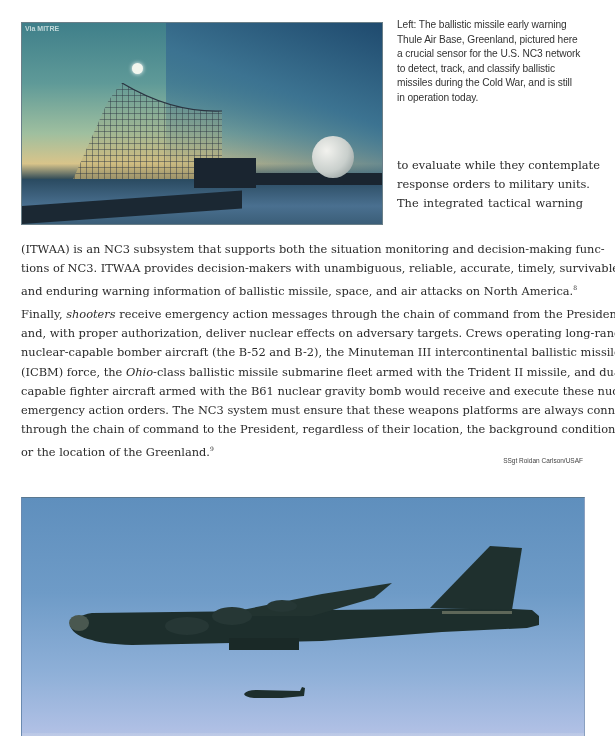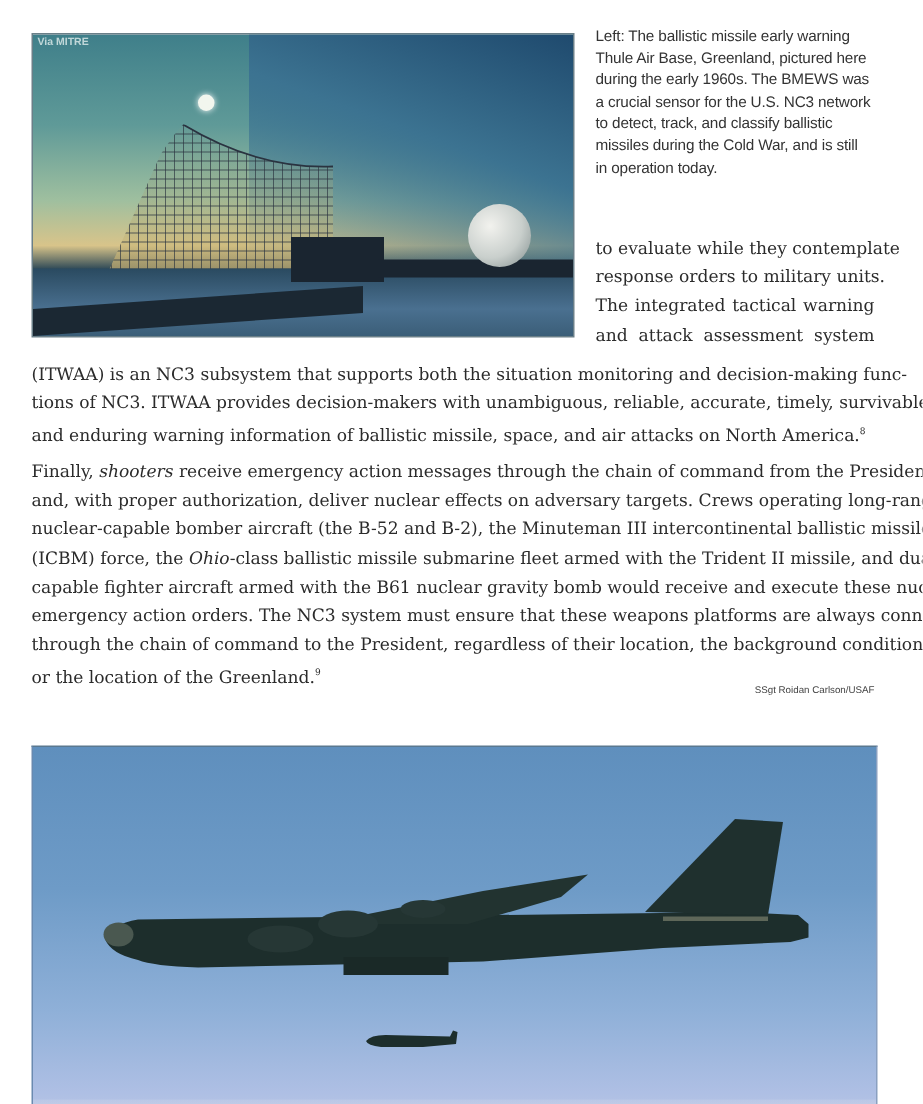--- a/index.html
+++ b/index.html
@@ -95,32 +95,30 @@
   <div class="bldg" style="left:172px; top:135px; width:62px; height:30px;"></div>
   <div class="bldg" style="left:230px; top:150px; width:130px; height:12px;"></div>
   <div class="dome"></div>
   <div class="road"></div>
   <div class="credit">Via MITRE</div>
 </div>
 
 <div class="caption">
   <div>Left: The ballistic missile early warning</div>
   <div>Thule Air Base, Greenland, pictured here</div>
-  <div>during the early 1960s. The BMEWS was</div>
   <div>a crucial sensor for the U.S. NC3 network</div>
   <div>to detect, track, and classify ballistic</div>
   <div>missiles during the Cold War, and is still</div>
   <div>in operation today.</div>
 </div>
 
 <div class="body-text right-col">
   <span class="ln justify">to evaluate while they contemplate</span>
   <span class="ln justify">response orders to military units.</span>
   <span class="ln justify">The integrated tactical warning</span>
-  <span class="ln justify">and attack assessment system</span>
 </div>
 
 <div class="body-text full-col1">
   <span class="ln justify">(ITWAA) is an NC3 subsystem that supports both the situation monitoring and decision-making func-</span>
   <span class="ln justify">tions of NC3. ITWAA provides decision-makers with unambiguous, reliable, accurate, timely, survivable,</span>
   <span class="ln"><span>and enduring warning information of ballistic missile, space, and air attacks on North America.</span><sup>8</sup></span>
 </div>
 
 <div class="body-text full-col2">
   <span class="ln justify"><span>Finally, </span><em>shooters</em><span> receive emergency action messages through the chain of command from the President</span></span>

